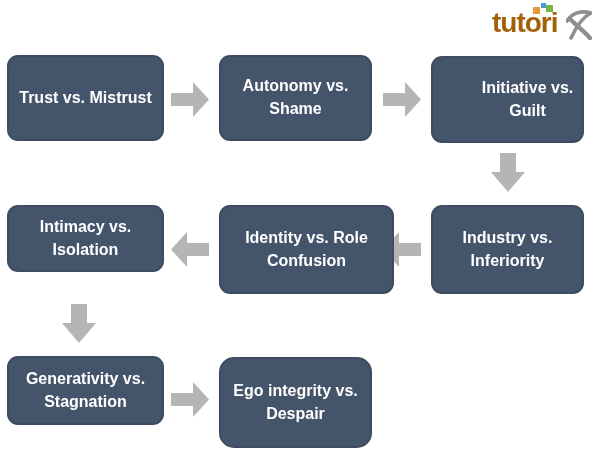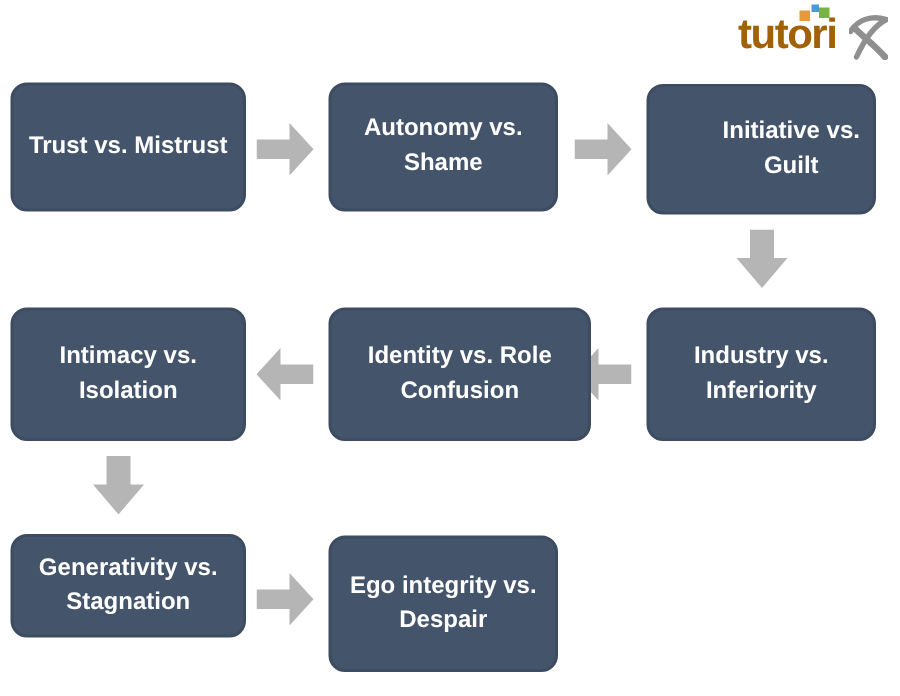--- a/index.html
+++ b/index.html
@@ -33,23 +33,23 @@
     line-height: 1.42;
     text-align: center;
     white-space: pre-line;
     padding: 0 4px;
   }
   .b1 { left: 7px;   top: 55px;  width: 157px; height: 86px; }
   .b2 { left: 219px; top: 55px;  width: 153px; height: 86px; }
   .b3 { left: 431px; top: 56px;  width: 153px; height: 87px; padding-left: 40px; }
   .b4 { left: 431px; top: 205px; width: 153px; height: 89px; align-items: center; }
   .b5 { left: 219px; top: 205px; width: 175px; height: 89px; }
-  .b6 { left: 7px;   top: 205px; width: 157px; height: 89px; }
+  .b6 { left: 7px;   top: 205px; width: 157px; height: 67px; }
   .b7 { left: 7px;   top: 356px; width: 157px; height: 69px; justify-content: center; }
-  .b8 { left: 219px; top: 357px; width: 153px; height: 91px; }
+  .b8 { left: 219px; top: 357px; width: 153px; height: 91px; border-radius: 15px; }
 
   
   .arrow { position: absolute; }
   .arrow polygon { fill: #B5B5B5; }
   .a1 { left: 171px; top: 82px;  }
   .a2 { left: 383px; top: 82px;  }
   .a3 { left: 491px; top: 153px; }
   .a4 { left: 383px; top: 232px; }
   .a5 { left: 171px; top: 232px; }
   .a6 { left: 62px;  top: 304px; }

